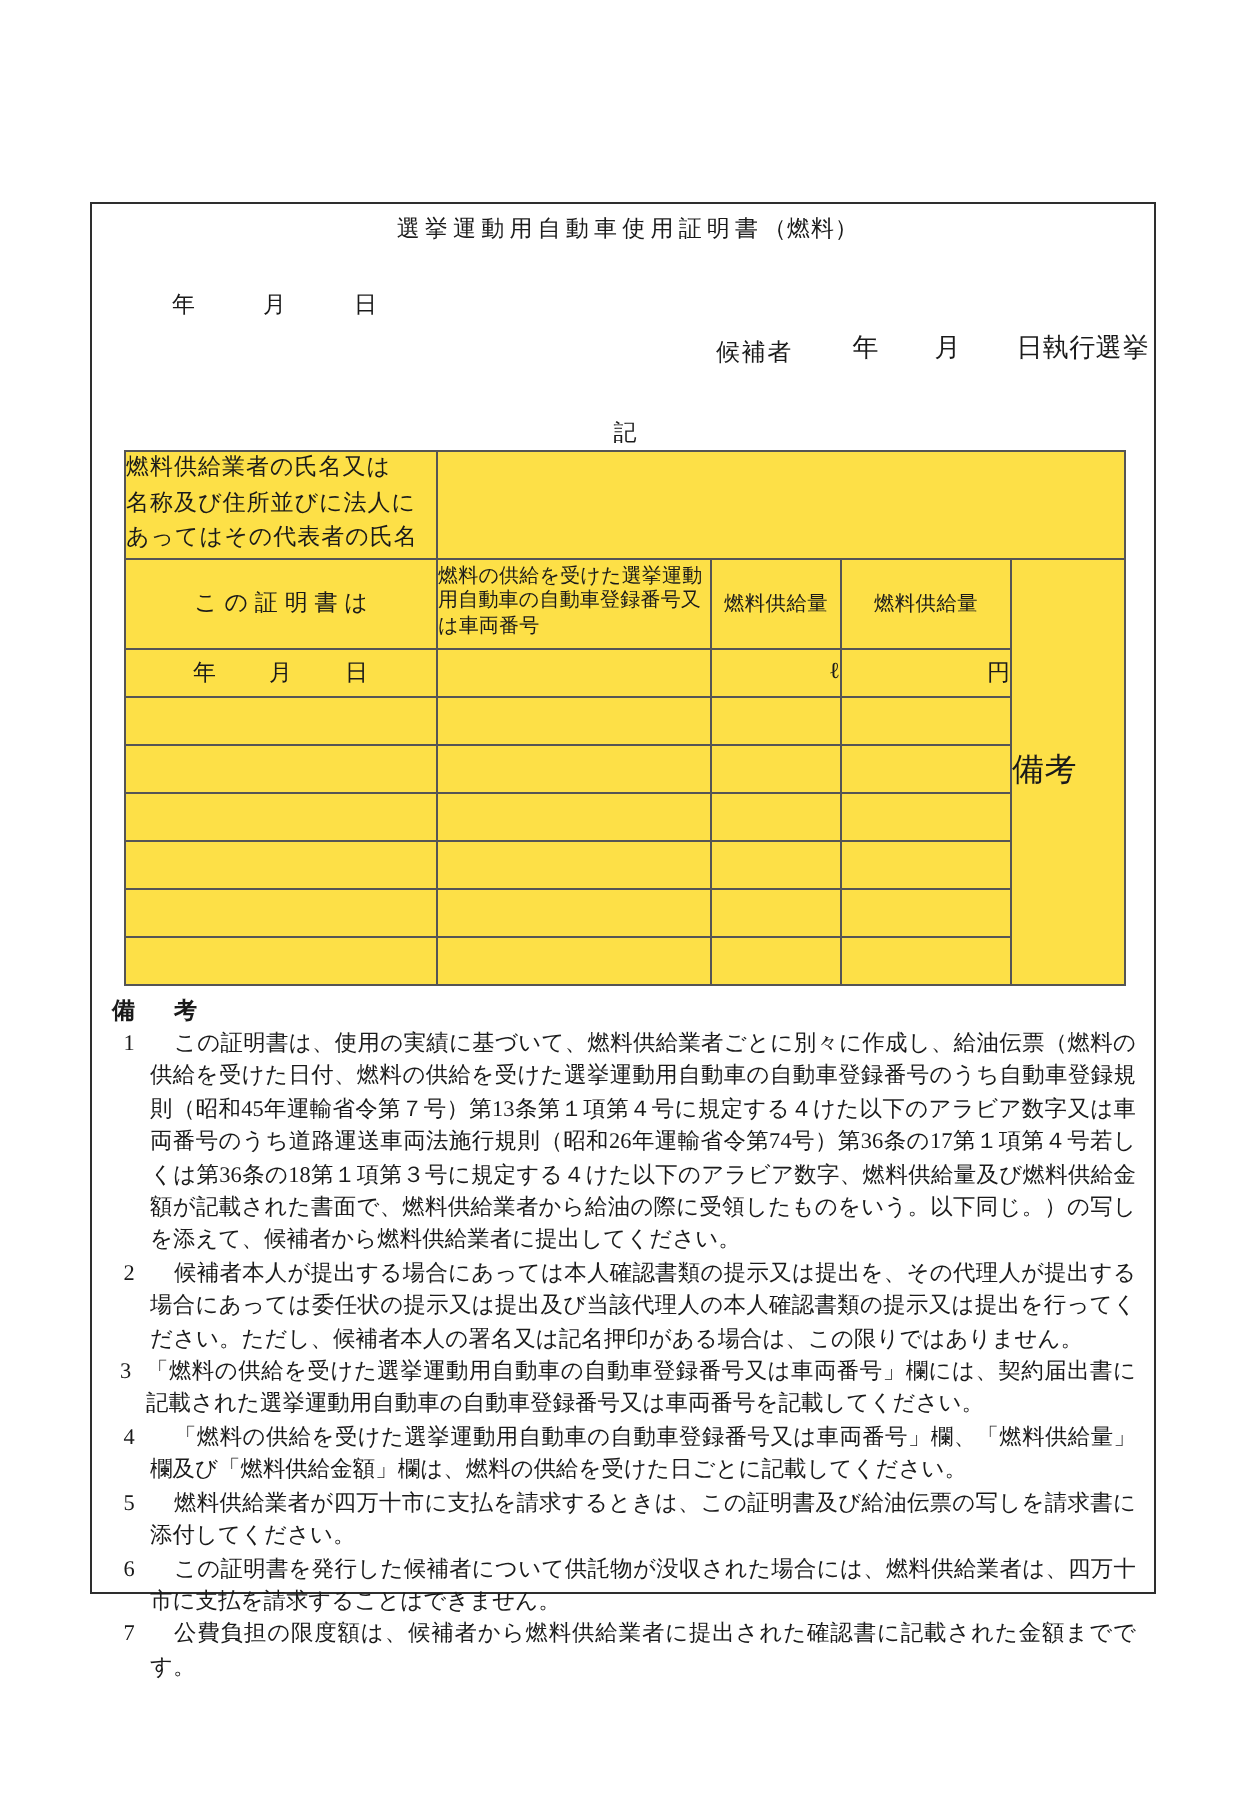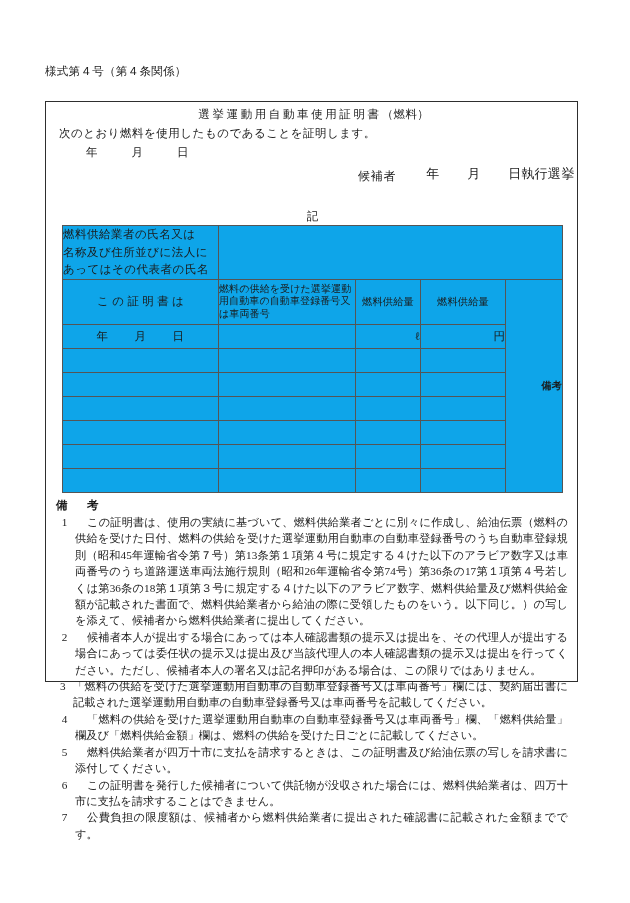--- a/index.html
+++ b/index.html
@@ -36,21 +36,21 @@
     white-space: nowrap;
   }
   .doc-head div { white-space: nowrap; }
 
   
   .frame {
     position: absolute;
     left: 45px;
     top: 101px;
     width: 533px;
-    height: 581px;
+    height: 696px;
     border: 1px solid #2e2e2e;
     box-sizing: border-box;
   }
 
   
   .form-title {
     position: absolute;
     left: 0;
     top: 5px;
     width: 533px;
@@ -128,21 +128,21 @@
     top: 123px;
     width: 500px;
     border-collapse: collapse;
     table-layout: fixed;
     font-size: 11.5px;
   }
   .tbl td {
     border: 1px solid #555;
     padding: 0;
     vertical-align: middle;
-    background: #0ea5e9;
+    background: #fde047;
   }
 
   .cell-supplier-label {
     padding: 4px 6px 5px 6px;
     line-height: 17.5px;
     letter-spacing: 0.5px;
     text-align: left;
     font-size: 11.5px;
   }
   .cell-supplier-label span { display: block; white-space: nowrap; }
@@ -165,24 +165,23 @@
     text-align: left;
   }
   .hdr-regno span { display: block; }
   .hdr-center {
     text-align: center;
     font-size: 10.2px;
     letter-spacing: 0.2px;
     white-space: nowrap;
   }
   .hdr-remark {
-    text-align: right;
-    font-size: 10px;
+    text-align: left;
+    font-size: 16px;
     letter-spacing: 0.2px;
-    font-weight: bold;
   }
 
   .row-body td { height: 23px; }
   .cell-ymd {
     text-align: center;
     letter-spacing: 0.5px;
     font-size: 11.5px;
     padding-right: 6px;
     white-space: nowrap;
   }
@@ -239,28 +238,26 @@
   }
   .note-body.indent-hang { text-indent: 12px; }
   .note-body.indent-none { text-indent: 0; }
 </style>
 </head>
 <body>
 
 <div class="page">
 
   <div class="doc-head">
-    <div>様式第４号（第４条関係）</div>
   </div>
 
   <div class="frame">
 
     <div class="form-title"><span>選挙運動用自動車使用証明書</span><span class="paren">（燃料）</span></div>
 
-    <div class="intro">次のとおり燃料を使用したものであることを証明します。</div>
 
     <div class="date-left"><span class="ymd-y">年</span><span class="ymd-m">月</span><span>日</span></div>
 
     <div class="exec-line"><span class="ymd-y">年</span><span class="ymd-m">月</span><span class="exec-suffix">日執行</span><span class="election-word">選挙</span></div>
 
     <div class="candidate-line">候補者</div>
 
     <div class="ki-mark">記</div>
 
     <table class="tbl">

